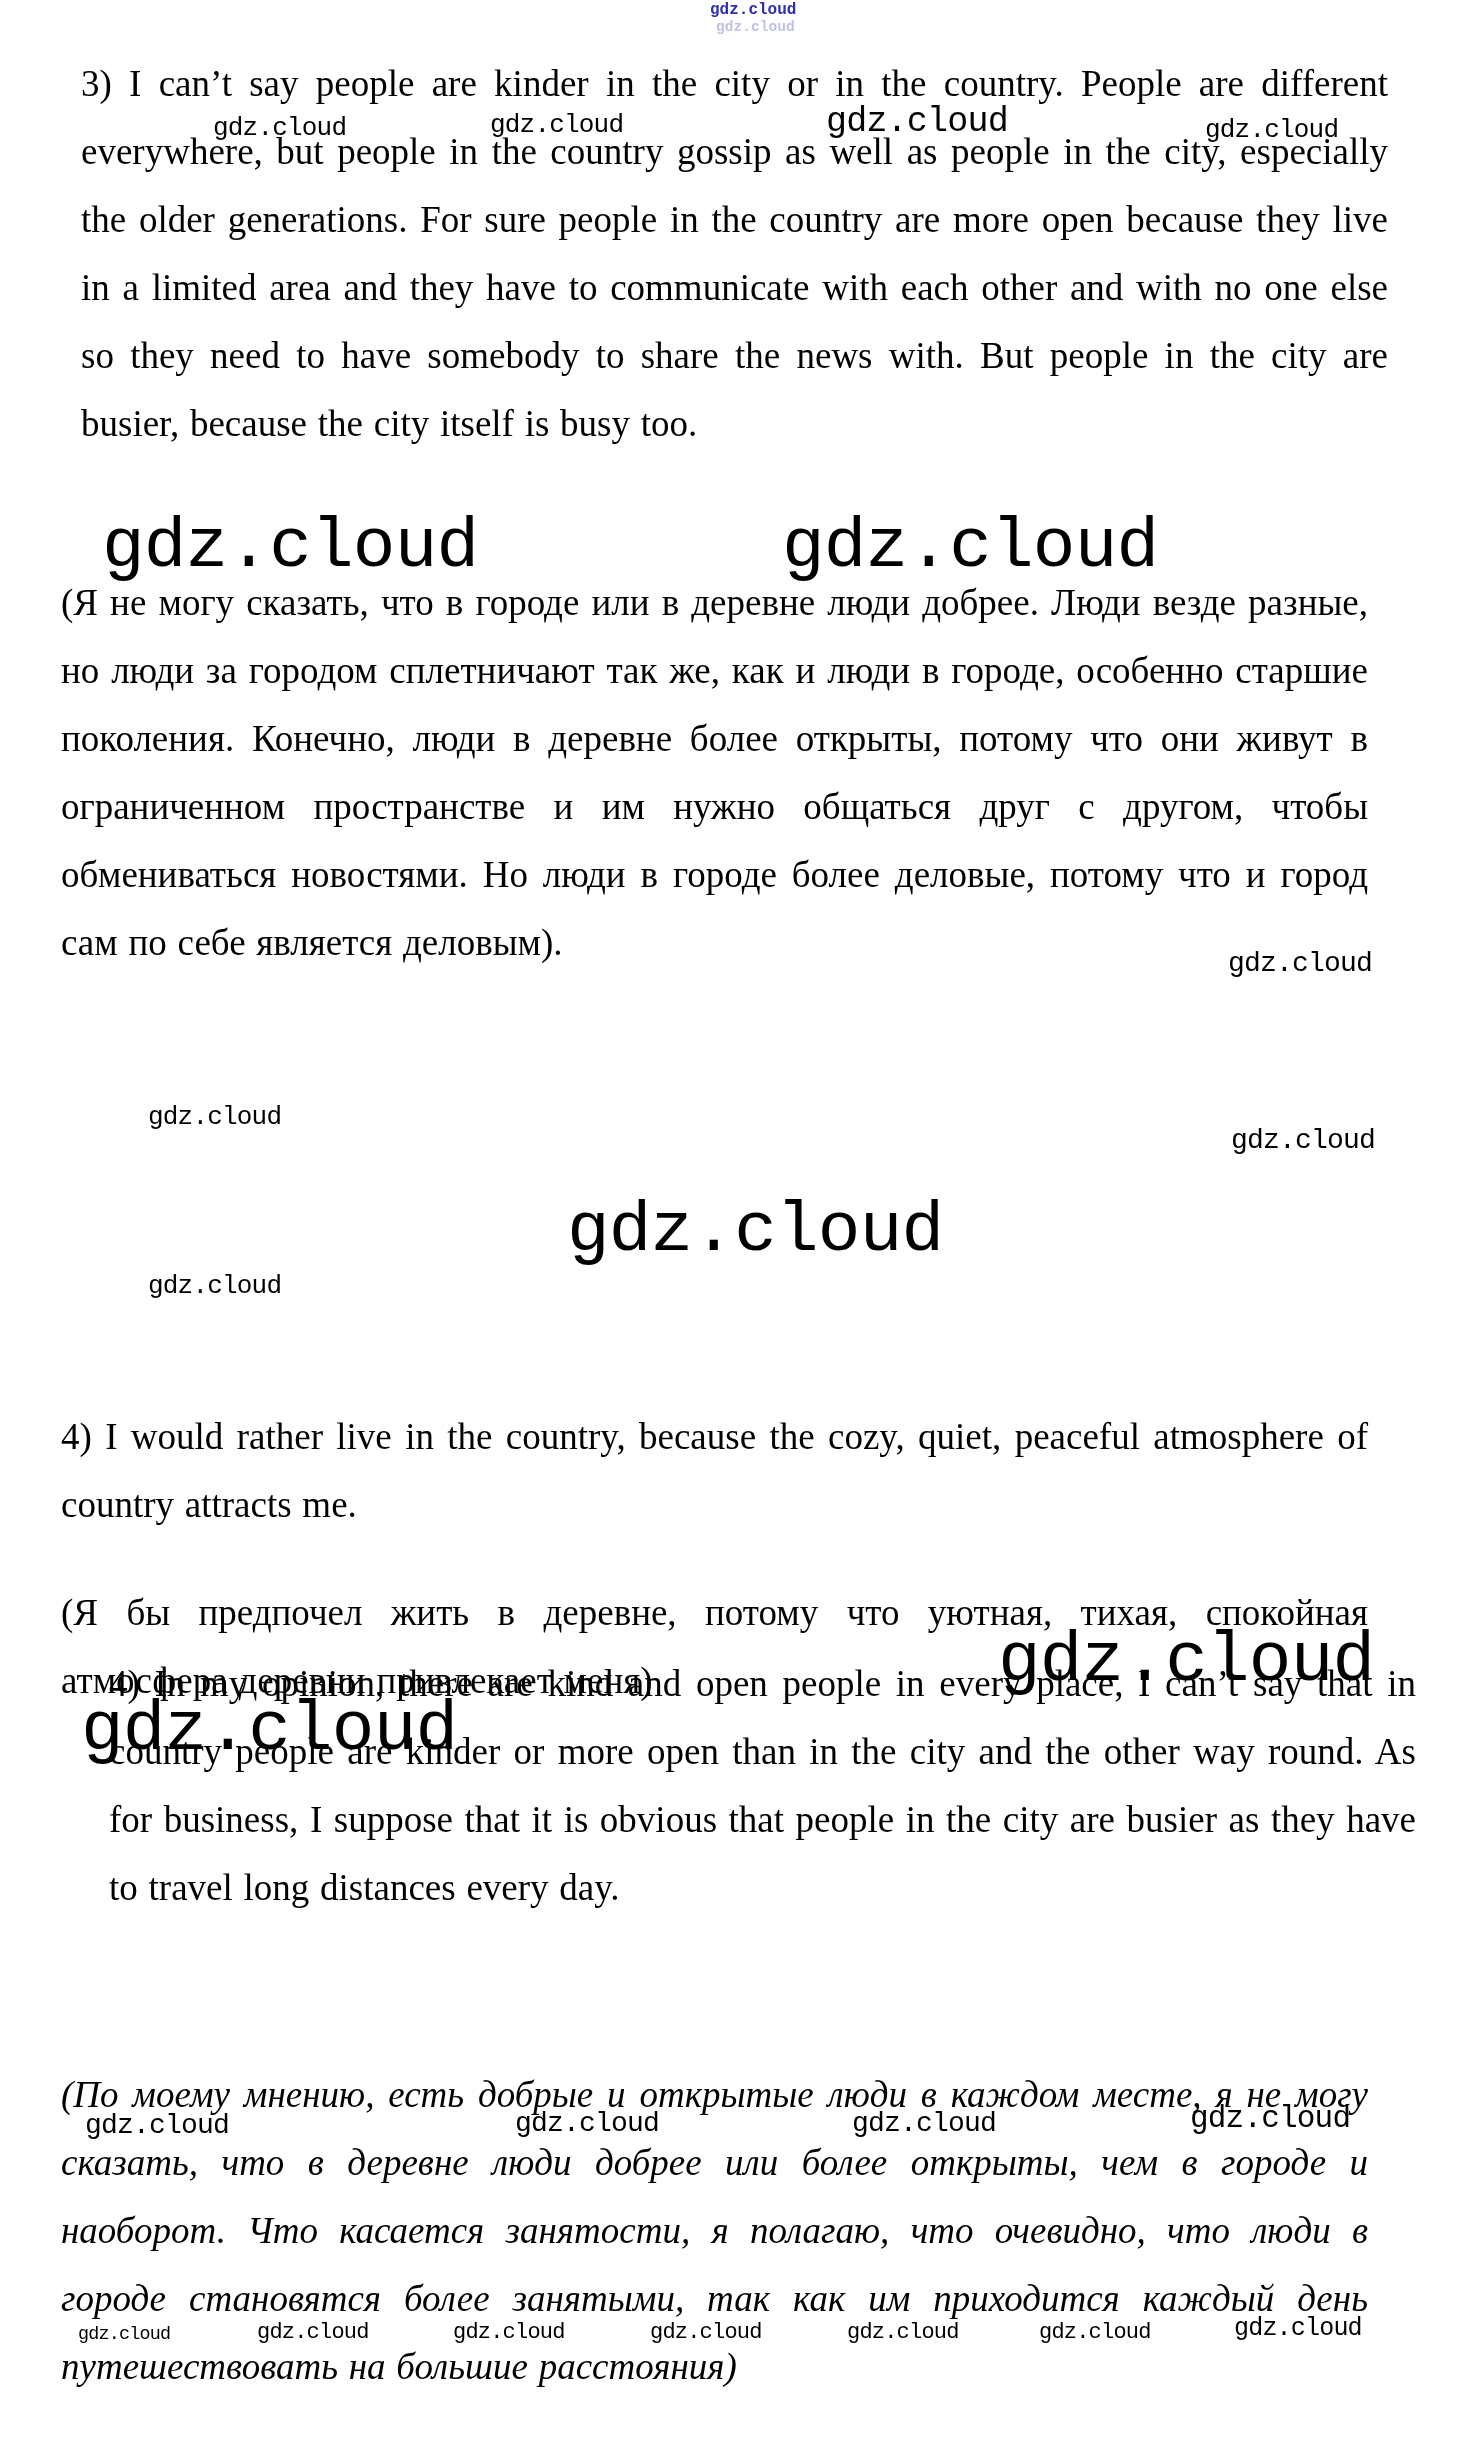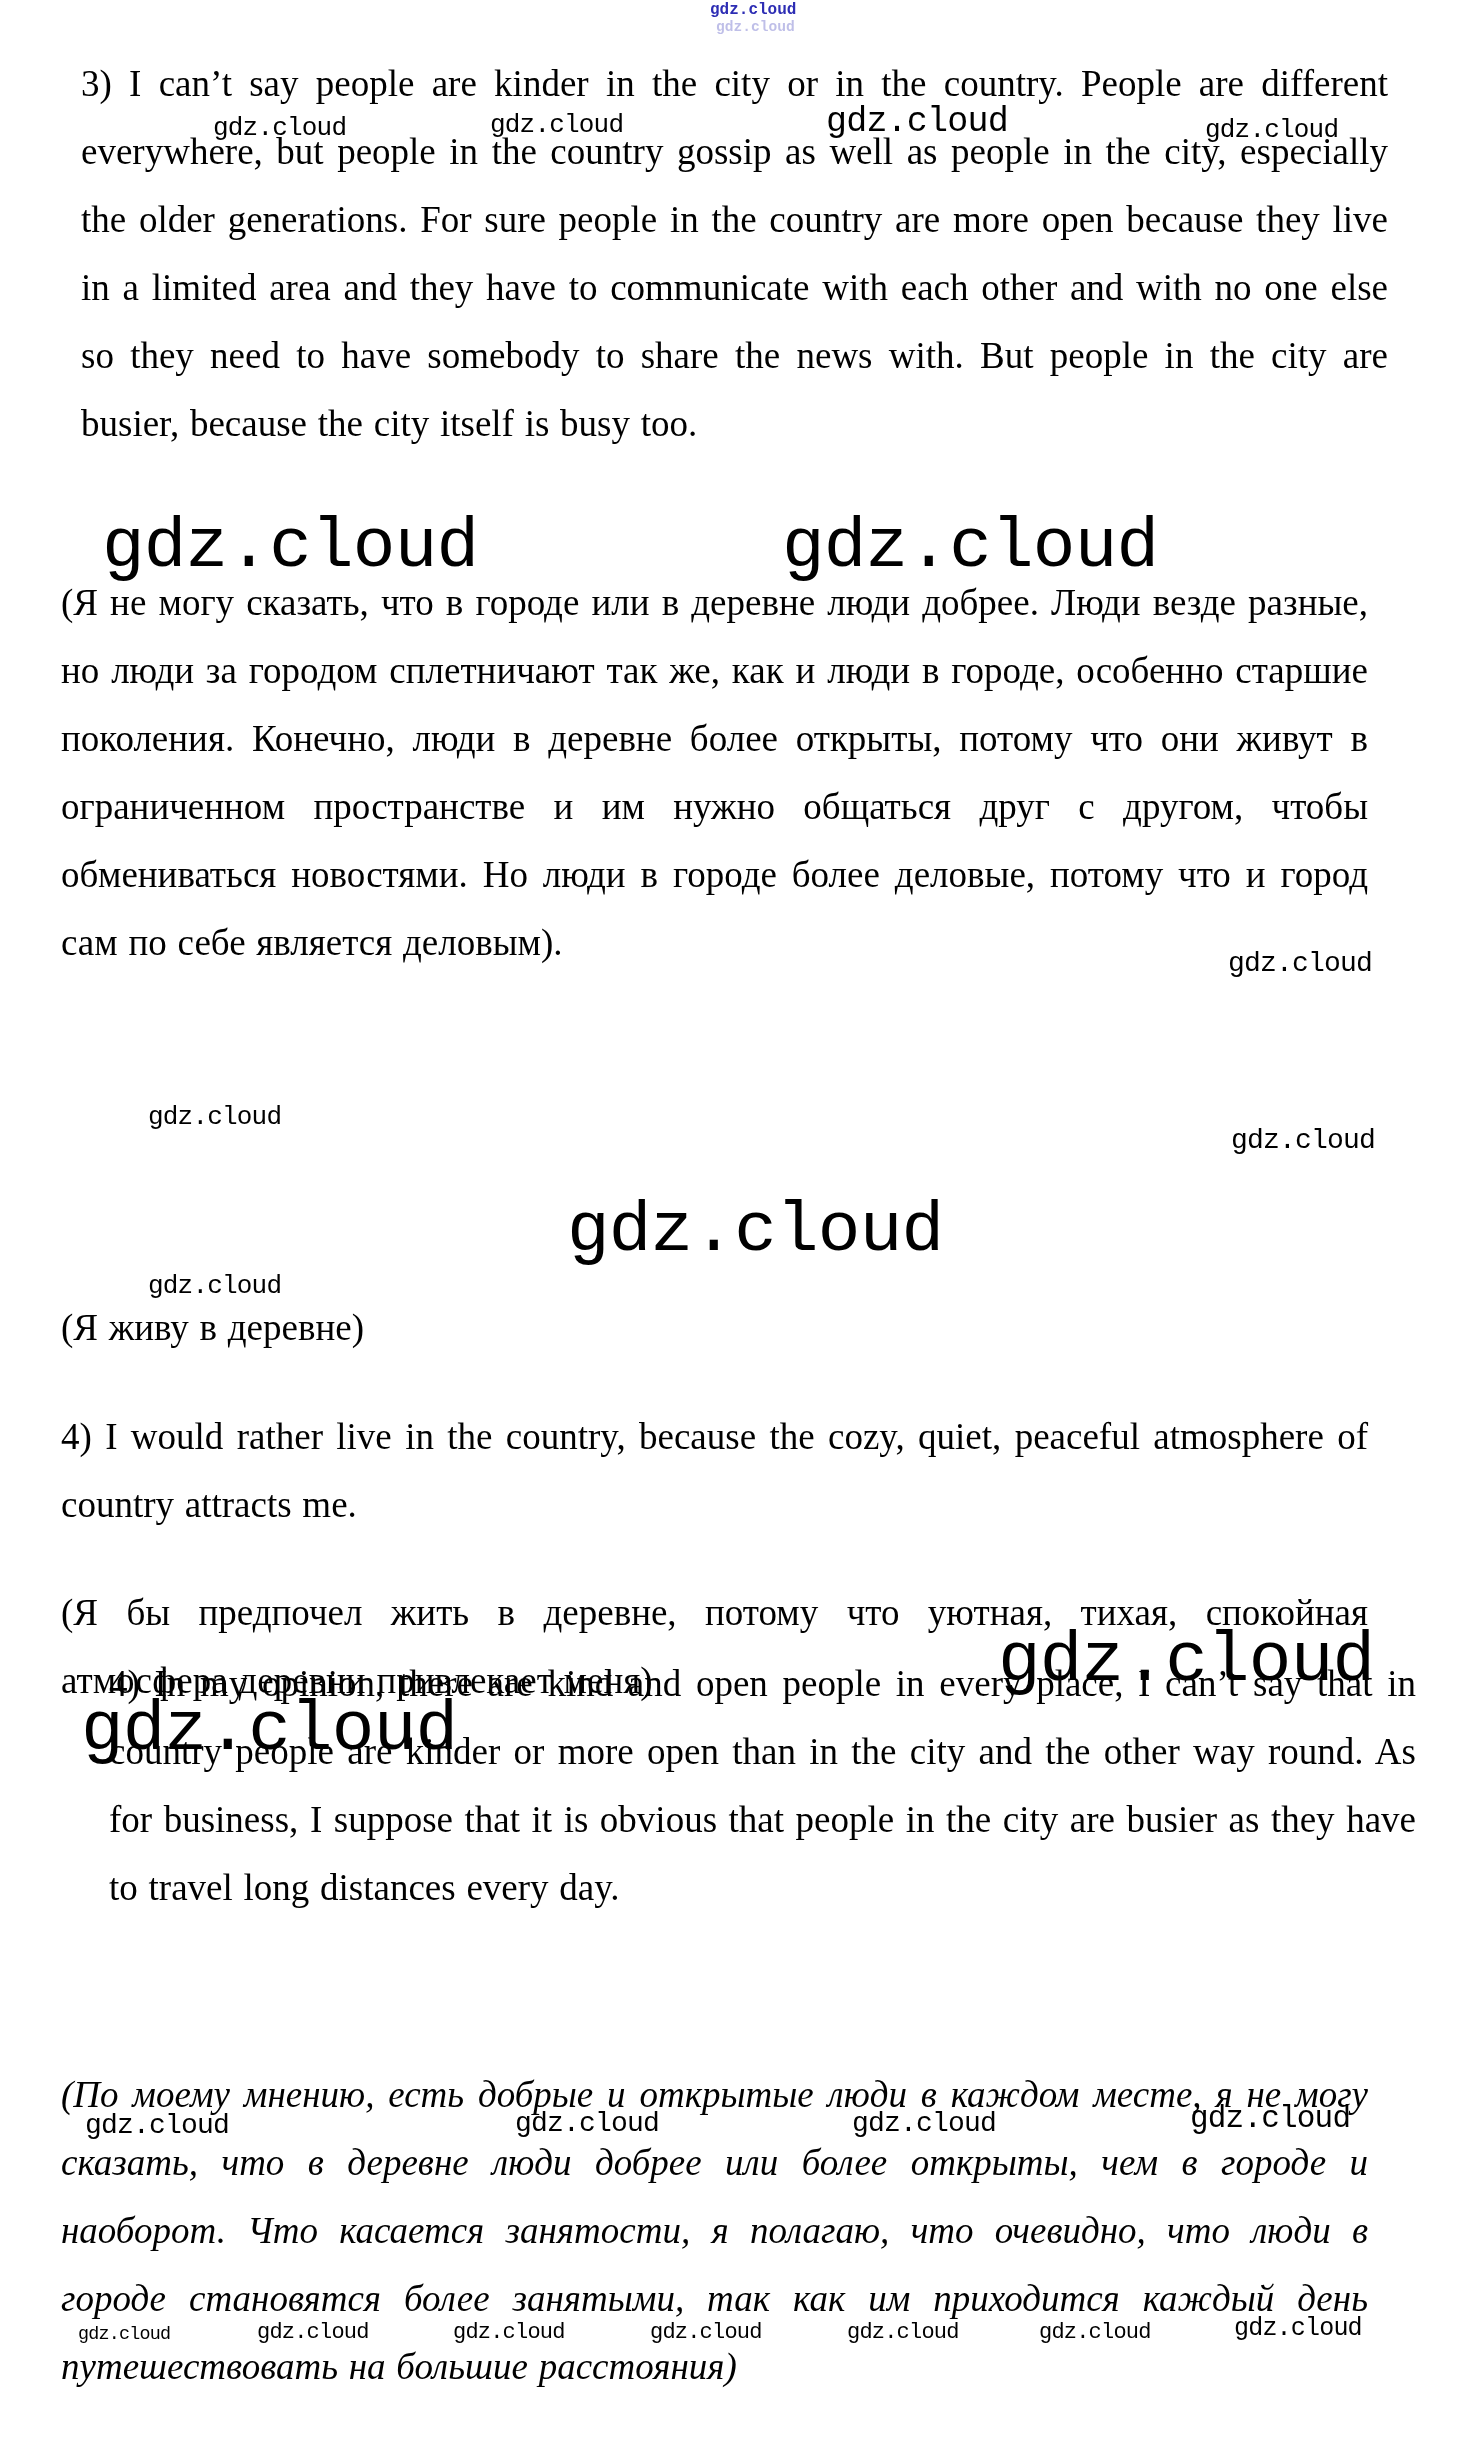--- a/index.html
+++ b/index.html
@@ -45,21 +45,20 @@
 </head>
 <body>
 
 <div class="page">
 
   <p class="para pos-a3en">3) I can’t say people are kinder in the city or in the country. People are different everywhere, but people in the country gossip as well as people in the city, especially the older generations. For sure people in the country are more open because they live in a limited area and they have to communicate with each other and with no one else so they need to have somebody to share the news with. But people in the city are busier, because the city itself is busy too.</p>
 
   <p class="para pos-a3ru">(Я не могу сказать, что в городе или в деревне люди добрее. Люди везде разные, но люди за городом сплетничают так же, как и люди в городе, особенно старшие поколения. Конечно, люди в деревне более открыты, потому что они живут в ограниченном пространстве и им нужно общаться друг с другом, чтобы обмениваться новостями. Но люди в городе более деловые, потому что и город сам по себе является деловым).</p>
 
 
-  <p class="para pos-a1ru">(Я живу в деревне)</p>
 
   <p class="para pos-a2en">4) I would rather live in the country, because the cozy, quiet, peaceful atmosphere of country attracts me.</p>
 
   <p class="para pos-a2ru">(Я бы предпочел жить в деревне, потому что уютная, тихая, спокойная атмосфера деревни привлекает меня)</p>
 
   <p class="para pos-a4en">4) In my opinion, there are kind and open people in every place, I can’t say that in country people are kinder or more open than in the city and the other way round. As for business, I suppose that it is obvious that people in the city are busier as they have to travel long distances every day.</p>
 
   <p class="para pos-a4ru">(По моему мнению, есть добрые и открытые люди в каждом месте, я не могу сказать, что в деревне люди добрее или более открыты, чем в городе и наоборот. Что касается занятости, я полагаю, что очевидно, что люди в городе становятся более занятыми, так как им приходится каждый день путешествовать на большие расстояния)</p>
 
   <div id="watermark-layer">

